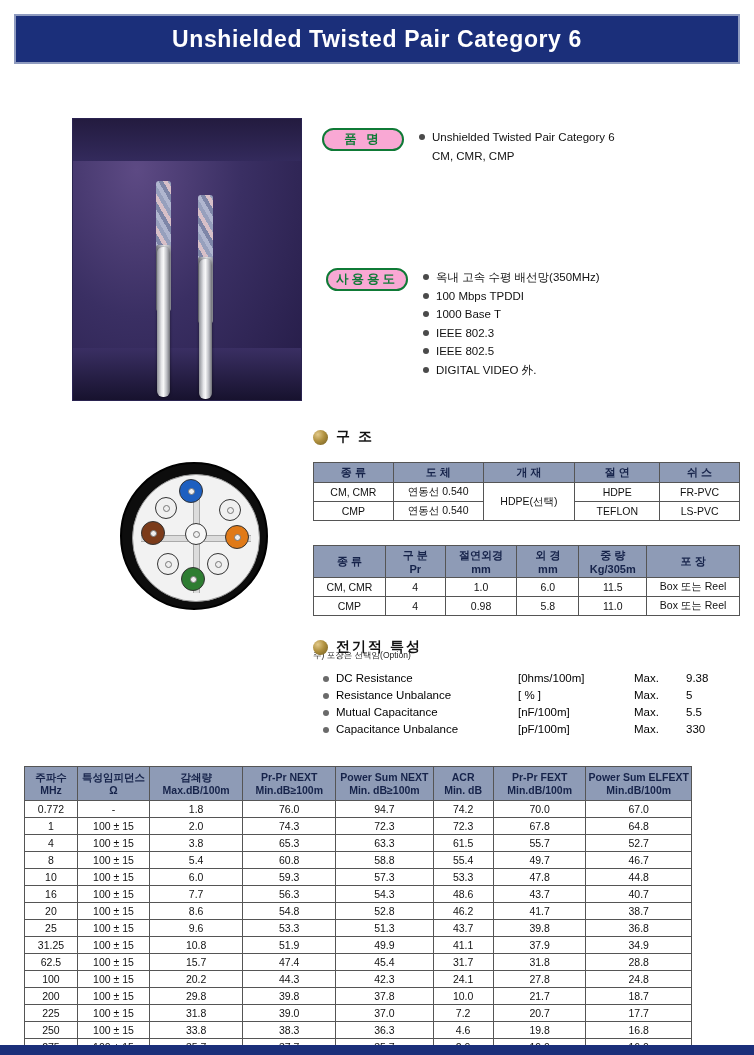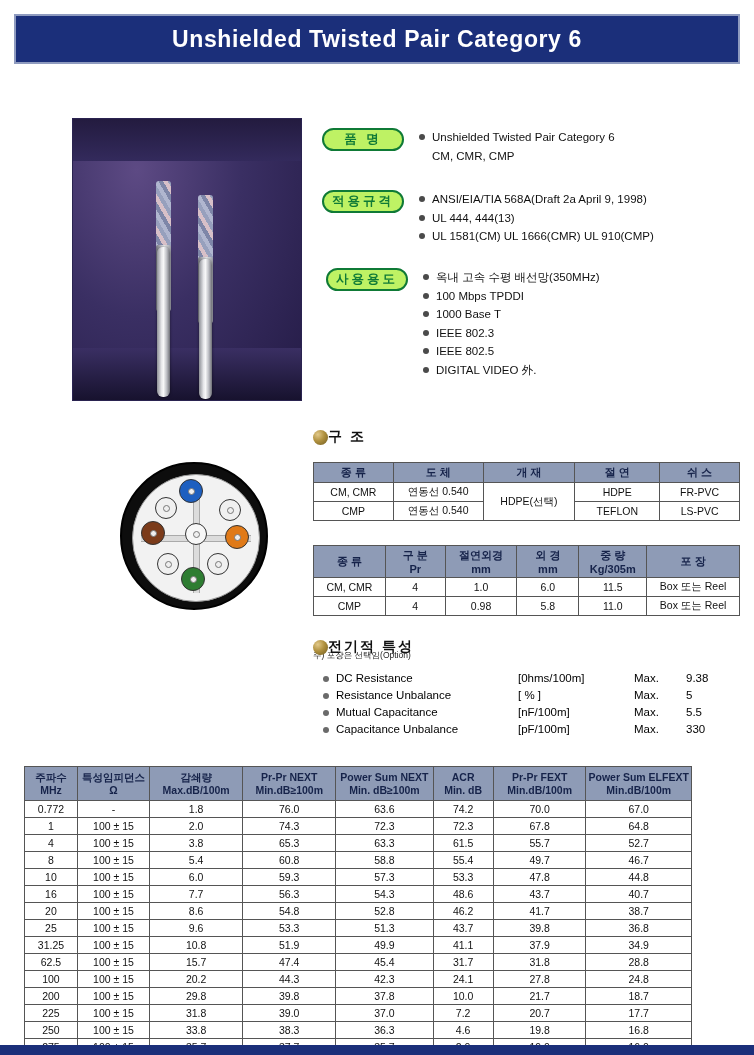--- a/index.html
+++ b/index.html
@@ -85,21 +85,21 @@
   .pill {
     display: inline-flex;
     align-items: center;
     justify-content: center;
     width: 82px; height: 23px;
     border: 2px solid #0f7a36;
     border-radius: 12px;
     color: #0f7a36;
     font-weight: bold;
     font-size: 12.5px;
-    background: #bef264;
+    background: #f9a8d4;
     letter-spacing: 3px;
   }
   .bullet-list { list-style: none; margin: 0; padding: 0; }
   .bullet-list li {
     position: relative;
     padding-left: 14px;
     line-height: 18.5px;
     font-size: 11.5px;
     color: #111;
     white-space: nowrap;
@@ -113,21 +113,21 @@
     background: #4a4a4a;
   }
   .bullet-list li.nobul { padding-left: 14px; }
   .bullet-list li.nobul::before { display: none; }
 
   .spec-row { display: flex; align-items: flex-start; gap: 14px; }
 
   
   .sec-head {
     position: absolute;
-    display: flex; align-items: center; 
+    display: flex; align-items: center; gap: 8px;
     font-size: 14px; font-weight: bold; color: #111;
     letter-spacing: 2px;
   }
   .ball {
     width: 15px; height: 15px; border-radius: 50%;
     background: radial-gradient(circle at 32% 30%, #e2c98a 0%, #b0913f 45%, #6e5a20 100%);
     display: inline-block;
   }
   
   .xsec {
@@ -261,30 +261,20 @@
   <div class="spec" style="left:322px; top:128px;">
     <div class="spec-row">
       <div class="pill">품   명</div>
       <ul class="bullet-list">
         <li>Unshielded Twisted Pair Category 6</li>
         <li class="nobul">CM, CMR, CMP</li>
       </ul>
     </div>
   </div>
 
-  <div class="spec" style="left:322px; top:190px;">
-    <div class="spec-row">
-      <div class="pill">적용규격</div>
-      <ul class="bullet-list">
-        <li>ANSI/EIA/TIA 568A(Draft 2a April 9, 1998)</li>
-        <li>UL 444, 444(13)</li>
-        <li>UL 1581(CM) UL 1666(CMR) UL 910(CMP)</li>
-      </ul>
-    </div>
-  </div>
 
   <div class="spec" style="left:326px; top:268px;">
     <div class="spec-row">
       <div class="pill">사용용도</div>
       <ul class="bullet-list">
         <li>옥내 고속 수평 배선망(350MHz)</li>
         <li>100 Mbps TPDDI</li>
         <li>1000 Base T</li>
         <li>IEEE 802.3</li>
         <li>IEEE 802.5</li>
@@ -441,21 +431,21 @@
         <th style="width:98px;">Pr-Pr FEXT<br>Min.dB/100m</th>
         <th style="width:114px;">Power Sum ELFEXT<br>Min.dB/100m</th>
       </tr>
     </thead>
     <tbody>
         <tr>
           <td>0.772</td>
           <td>-</td>
           <td>1.8</td>
           <td>76.0</td>
-          <td>63.6</td>
+          <td>94.7</td>
           <td>74.2</td>
           <td>70.0</td>
           <td>67.0</td>
         </tr>
         <tr>
           <td>1</td>
           <td>100 ± 15</td>
           <td>2.0</td>
           <td>74.3</td>
           <td>72.3</td>

